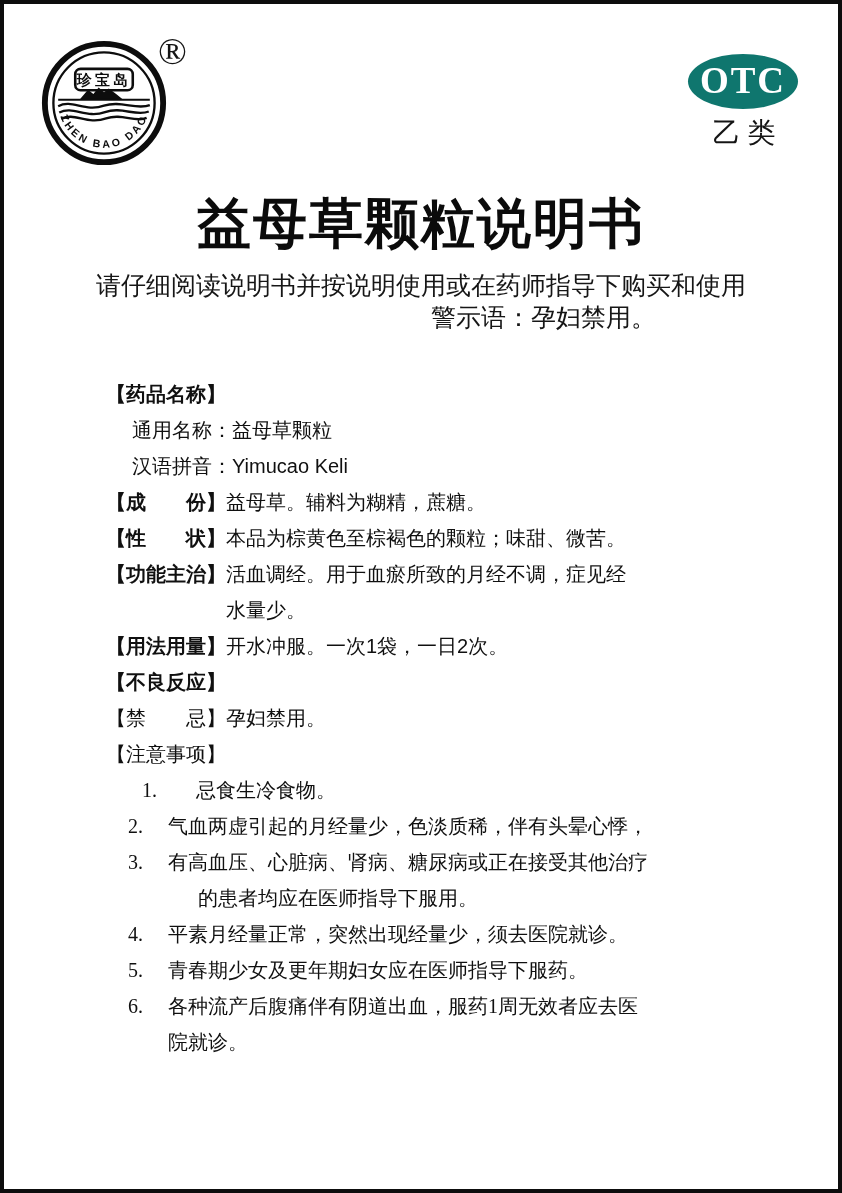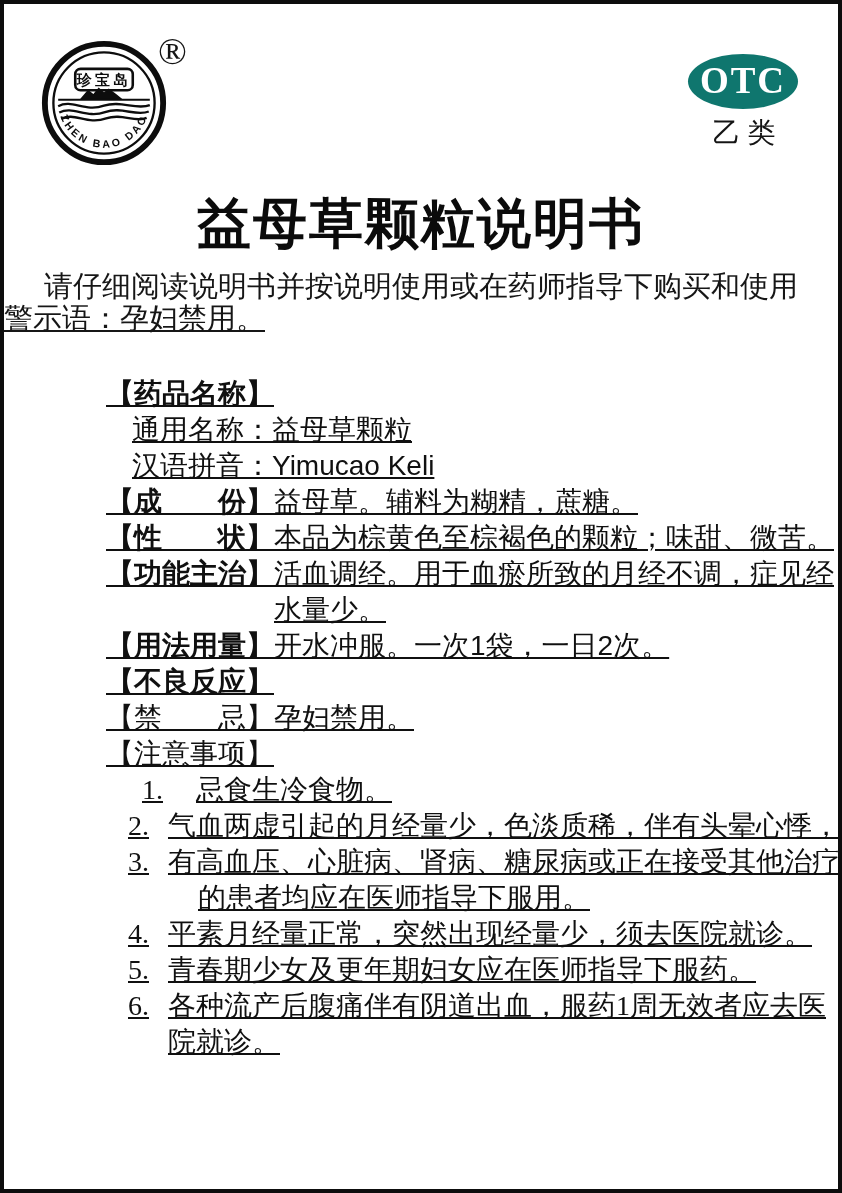--- a/index.html
+++ b/index.html
@@ -37,26 +37,26 @@
     padding-left:7px; 
     font-weight:500;color:#141414;
   }
   
   .title{
     margin:22px 0 0 0;text-align:center;
     font-size:54px;line-height:66px;font-weight:800;letter-spacing:2px;color:#0b0b0b;
   }
   .notice1,.notice2{
     margin:0;font-family:"Liberation Serif","DejaVu Serif",serif;
-    font-size:29px;line-height:32px;color:#161616;
+    font-size:25px;line-height:32px;color:#161616;
   }
   .notice1{margin-top:14px;text-align:center;}
-  .notice2{padding-right:182px;text-decoration:underline;}
-  
-  .main{margin:42px 60px 16px 102px;font-size:28px;line-height:36px;text-decoration:underline;}
+  .notice2{text-align:right;padding-right:182px;}
+  
+  .main{margin:42px 60px 16px 102px;font-size:20px;line-height:36px;}
   .sec{display:flex;align-items:flex-start;}
   .sec .label{flex:none;white-space:pre;font-weight:600;}
   .sec .content{flex:1;min-width:0;}
   .sec .cline{white-space:nowrap;}
   .sec.sub{padding-left:26px;font-weight:500;}
   
   #sections .sec:nth-child(n+9){font-family:"Liberation Serif","DejaVu Serif",serif;}
   #sections .sec:nth-child(n+9) .label{font-weight:400;}
   
   #notes{font-family:"Liberation Serif","DejaVu Serif",serif;}

